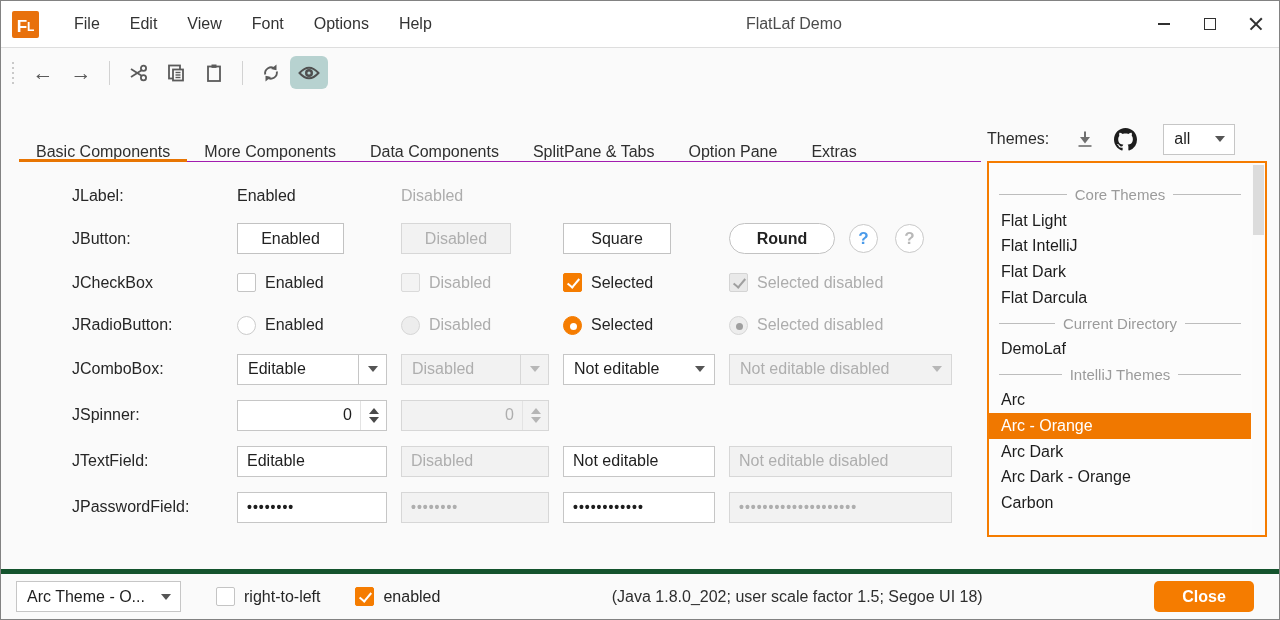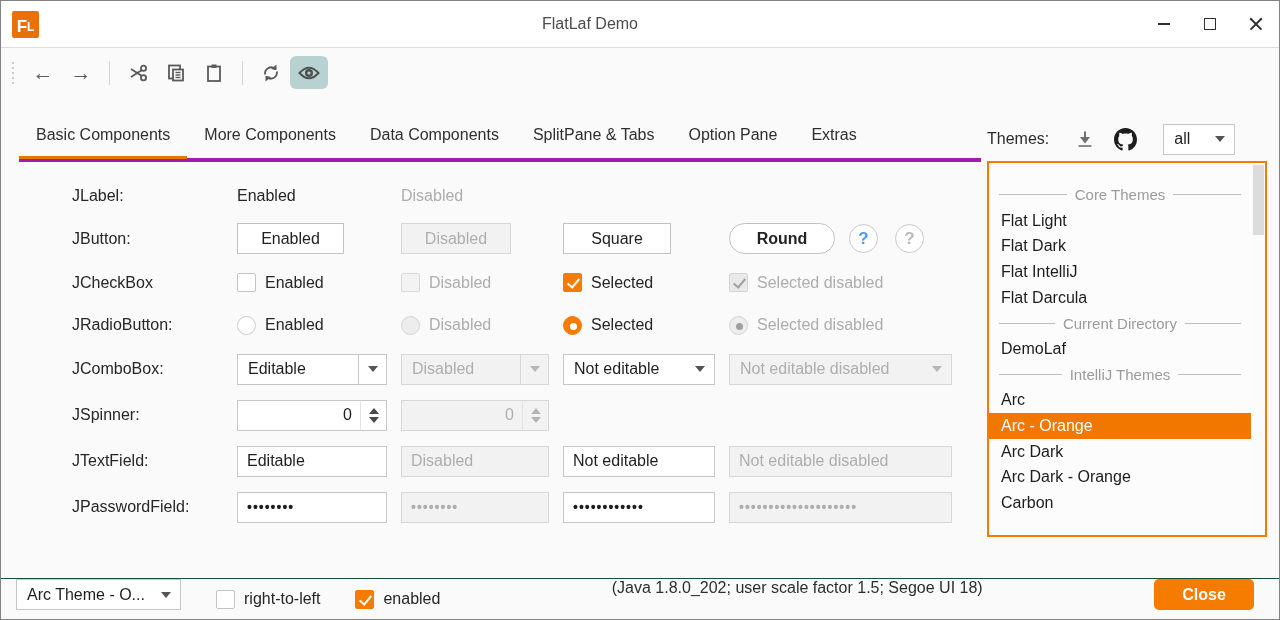--- a/index.html
+++ b/index.html
@@ -28,21 +28,21 @@
   .toolbar { position:absolute; top:48px; left:0; right:0; height:47px; display:flex; align-items:center; background:#fafafa; }
   .grip { display:flex; flex-direction:column; gap:3px; margin-left:11px; margin-right:10px; }
   .grip i { width:2px; height:2px; border-radius:50%; background:#b9b9b9; }
   .tbtn { width:38px; height:33px; display:flex; align-items:center; justify-content:center; border-radius:6px; color:#5a5a5a; }
   .tbtn.arrow { font-size:21px; }
   .tbtn.toggled { background:#b7d2d0; }
   .tsep { width:1px; height:24px; background:#d2d2d2; margin:0 9px; }
 
   
   .tabrow { position:absolute; top:110px; left:0; width:980px; height:51px; }
-  .tabs { display:flex; height:100%; margin-left:18px; width:962px; border-bottom:4px solid #a21caf; }
+  .tabs { display:flex; height:100%; margin-left:18px; width:962px; border-bottom:1px solid #a21caf;align-items:flex-end; }
   .tab { position:relative; padding:0 17px; display:flex; align-items:center; font-size:16px; color:#2f2f2f; cursor:default; }
   .tab.active::after { content:""; position:absolute; left:0; right:0; bottom:-1px; height:3px; background:#e87502; }
 
   
   .themes-head { position:absolute; top:116px; right:0; width:300px; height:44px; display:flex; align-items:center; }
   .themes-label { font-size:16px; color:#2c2c2c; margin-left:8px; }
   .hicon { display:flex; align-items:center; justify-content:center; }
   .dl-icon { margin-left:26px; }
   .gh-icon { margin-left:19px; }
   .mini-combo { margin-left:26px; width:72px; height:31px; border:1px solid #c6c6c6; background:#fff; display:flex; align-items:center; }
@@ -107,38 +107,46 @@
   .themes-list { position:absolute; top:-1px; right:12px; width:280px; height:376px; border:2px solid #f57c00; background:#fcfcfc; }
   .tl-rows { height:100%; display:flex; flex-direction:column; margin-right:14px; padding:19px 0; }
   .tl-row { flex:1; display:flex; align-items:center; padding-left:12px; font-size:16px; color:#1c1c1c; cursor:default; }
   .tl-row.selected { background:#f07800; color:#fff; }
   .tl-header { flex:1; display:flex; align-items:center; gap:8px; padding:0 10px; font-size:15px; color:#9b9b9b; cursor:default; }
   .tl-header::before,.tl-header::after { content:""; flex:1; height:1px; background:#bdbdbd; }
   .tl-scroll { position:absolute; top:0; right:0; bottom:0; width:13px; background:#fbfbfb; }
   .tl-thumb { position:absolute; top:2px; left:1px; width:11px; height:70px; background:#dcdcdc; }
 
   
-  .statusbar { position:absolute; bottom:0; left:0; right:0; height:41px; border-top:1px solid #14532d; background:#fafafa; display:flex; }
+  .statusbar { position:absolute; bottom:0; left:0; right:0; height:50px; border-top:5px solid #14532d; background:#fafafa; display:flex; align-items:center; }
   .lf-combo { margin-left:15px; width:165px; }
   .sb-check { display:flex; align-items:center; margin-left:35px; }
   .status-text { flex:1; text-align:center; font-size:16px; color:#2e2e2e; }
   .close-btn { width:100px; height:31px; margin-right:25px; background:#f57c00; border:none; border-radius:5px; color:#fff; font-weight:bold; font-size:16px; font-family:inherit; }
 
   svg { display:block; }
 </style>
 </head>
 <body>
 
 <div class="window">
 
   <div class="titlebar">
     <div class="logo">
       <span class="f">F</span>
         <span class="l">L</span>
     </div>
+    <nav class="menubar">
+      <div class="menu-item">File</div>
+      <div class="menu-item">Edit</div>
+      <div class="menu-item">View</div>
+      <div class="menu-item">Font</div>
+      <div class="menu-item">Options</div>
+      <div class="menu-item">Help</div>
+    </nav>
     <div class="win-title">FlatLaf Demo</div>
     <div class="winbtns">
       <div class="winbtn">
           <span class="ic-min"></span>
         </div>
       <div class="winbtn">
           <span class="ic-max"></span>
         </div>
       <div class="winbtn">
           <span class="ic-close"></span>
@@ -355,22 +363,22 @@
       <div><input class="field pwd" style="width: 150px;" value="••••••••"></div>
       <div><input class="field pwd dis" style="width: 148px;" disabled="" value="••••••••"></div>
       <div><input class="field pwd" style="width: 152px;" readonly="" value="••••••••••••"></div>
       <div><input class="field pwd dis" style="width: 223px;" disabled="" value="••••••••••••••••••••"></div>
     </div>
 
     <div class="themes-list">
       <div class="tl-rows">
         <div class="tl-header">Core Themes</div>
         <div class="tl-row">Flat Light</div>
+        <div class="tl-row">Flat IntelliJ</div>
         <div class="tl-row">Flat Dark</div>
-        <div class="tl-row">Flat IntelliJ</div>
         <div class="tl-row">Flat Darcula</div>
         <div class="tl-header">Current Directory</div>
         <div class="tl-row">DemoLaf</div>
         <div class="tl-header">IntelliJ Themes</div>
         <div class="tl-row">Arc</div>
         <div class="tl-row selected">Arc - Orange</div>
         <div class="tl-row">Arc Dark</div>
         <div class="tl-row">Arc Dark - Orange</div>
         <div class="tl-row">Carbon</div>
       </div>

